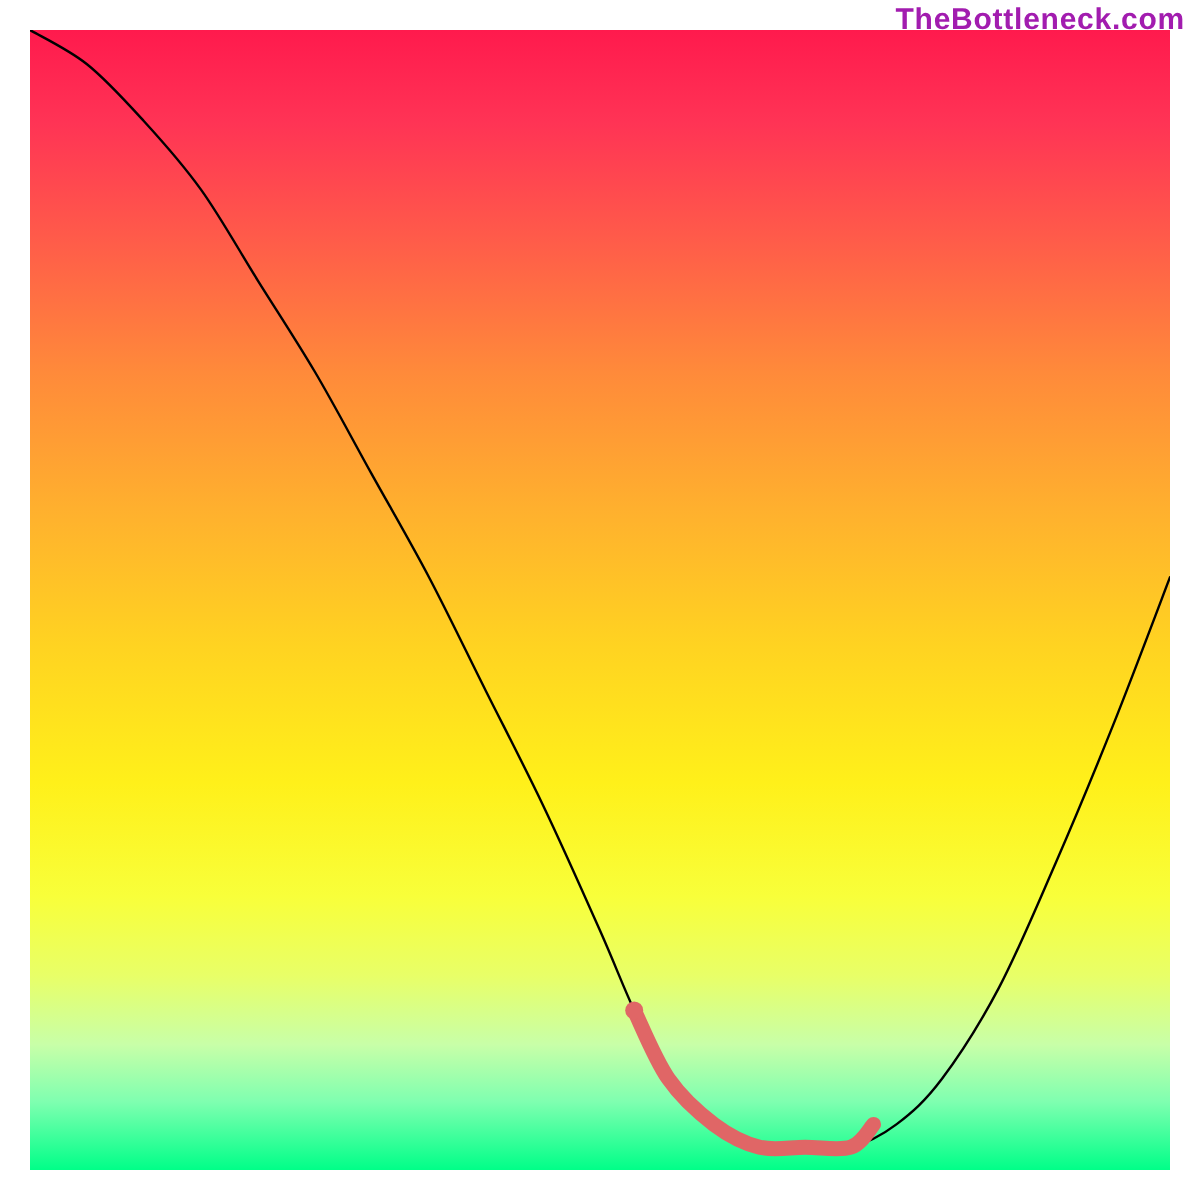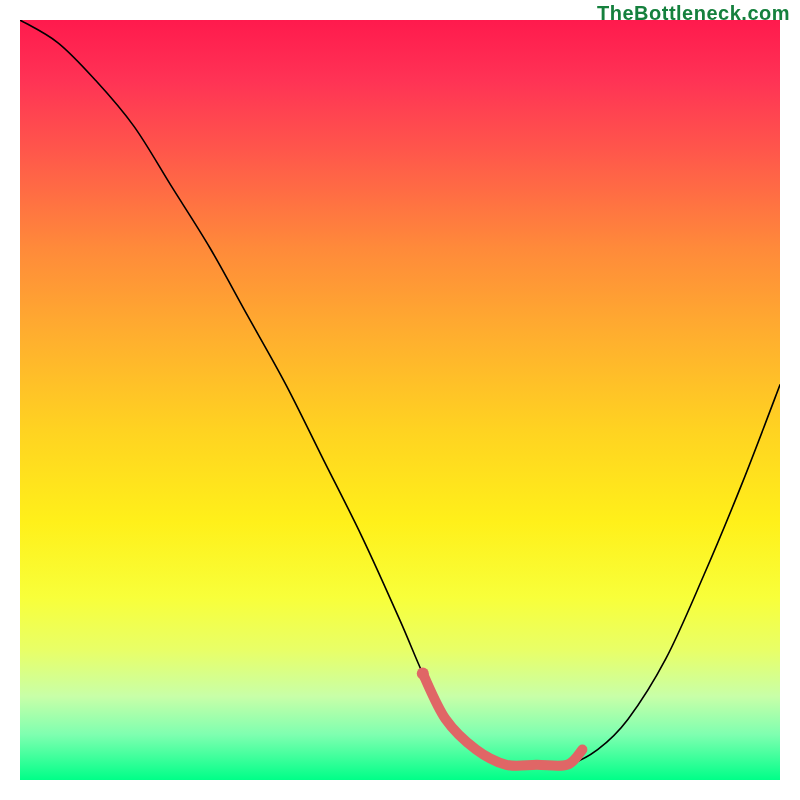--- a/index.html
+++ b/index.html
@@ -10,21 +10,21 @@
     position: relative;
     font-family: Arial, sans-serif;
     overflow: hidden;
   }
   .watermark {
     position: absolute;
     top: 2px;
     right: 10px;
     font-size: 20px;
     font-weight: bold;
-    color: #15803d;
+    color: #a21caf;
     letter-spacing: 0.5px;
     z-index: 10;
   }
   .plot-area {
     position: absolute;
     left: 20px;
     top: 20px;
     width: 760px;
     height: 760px;
   }

